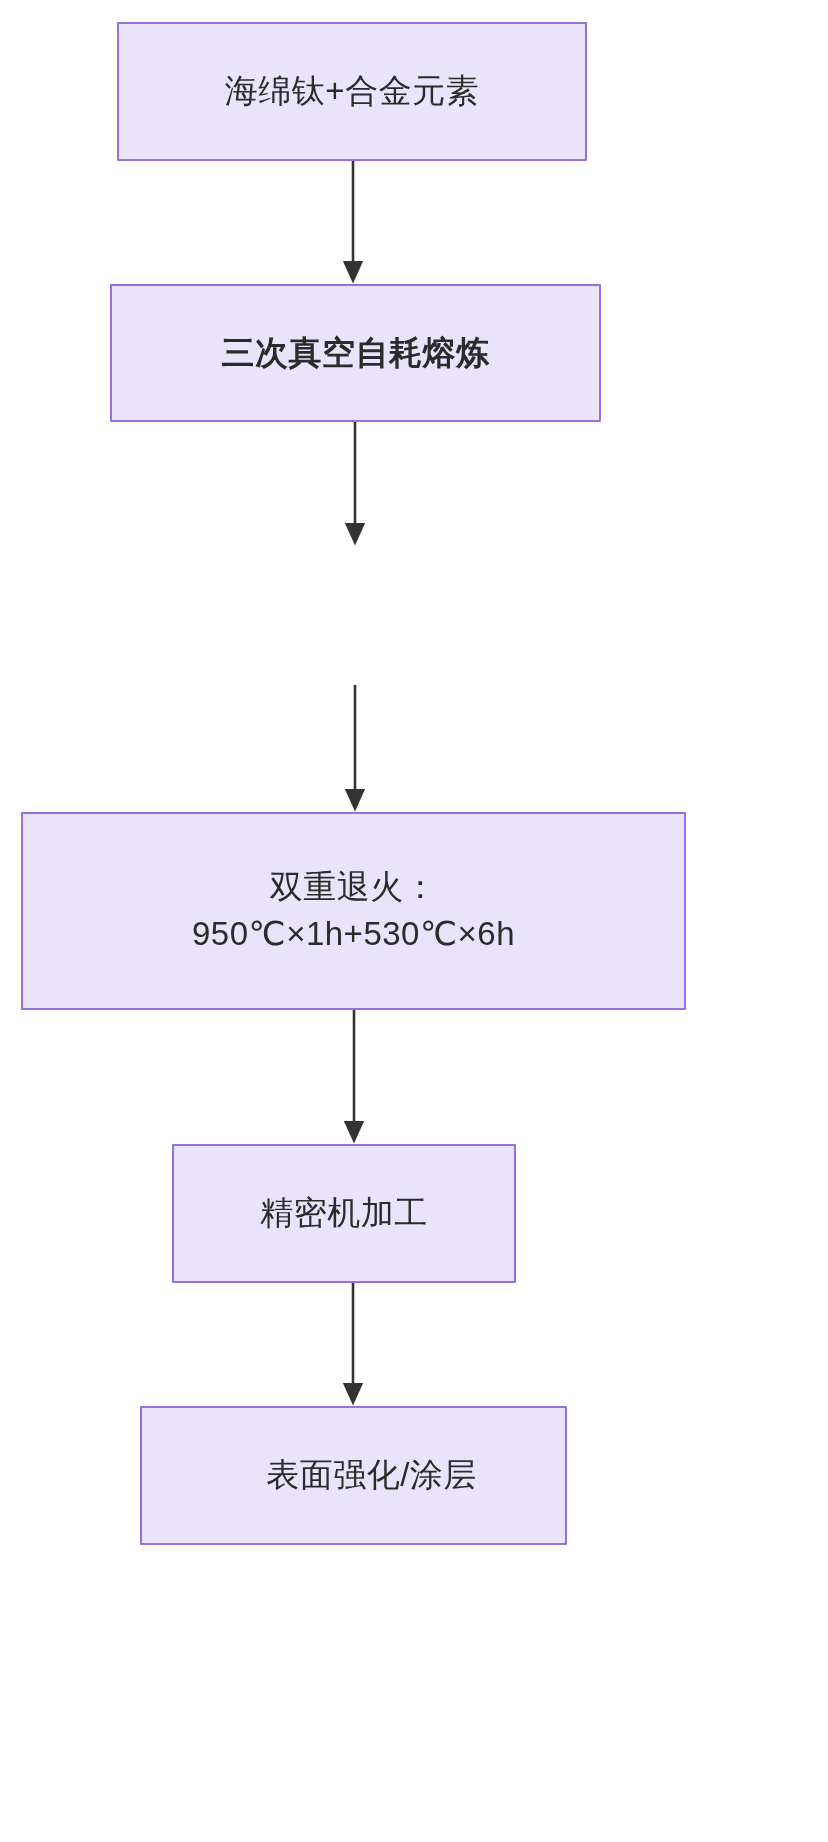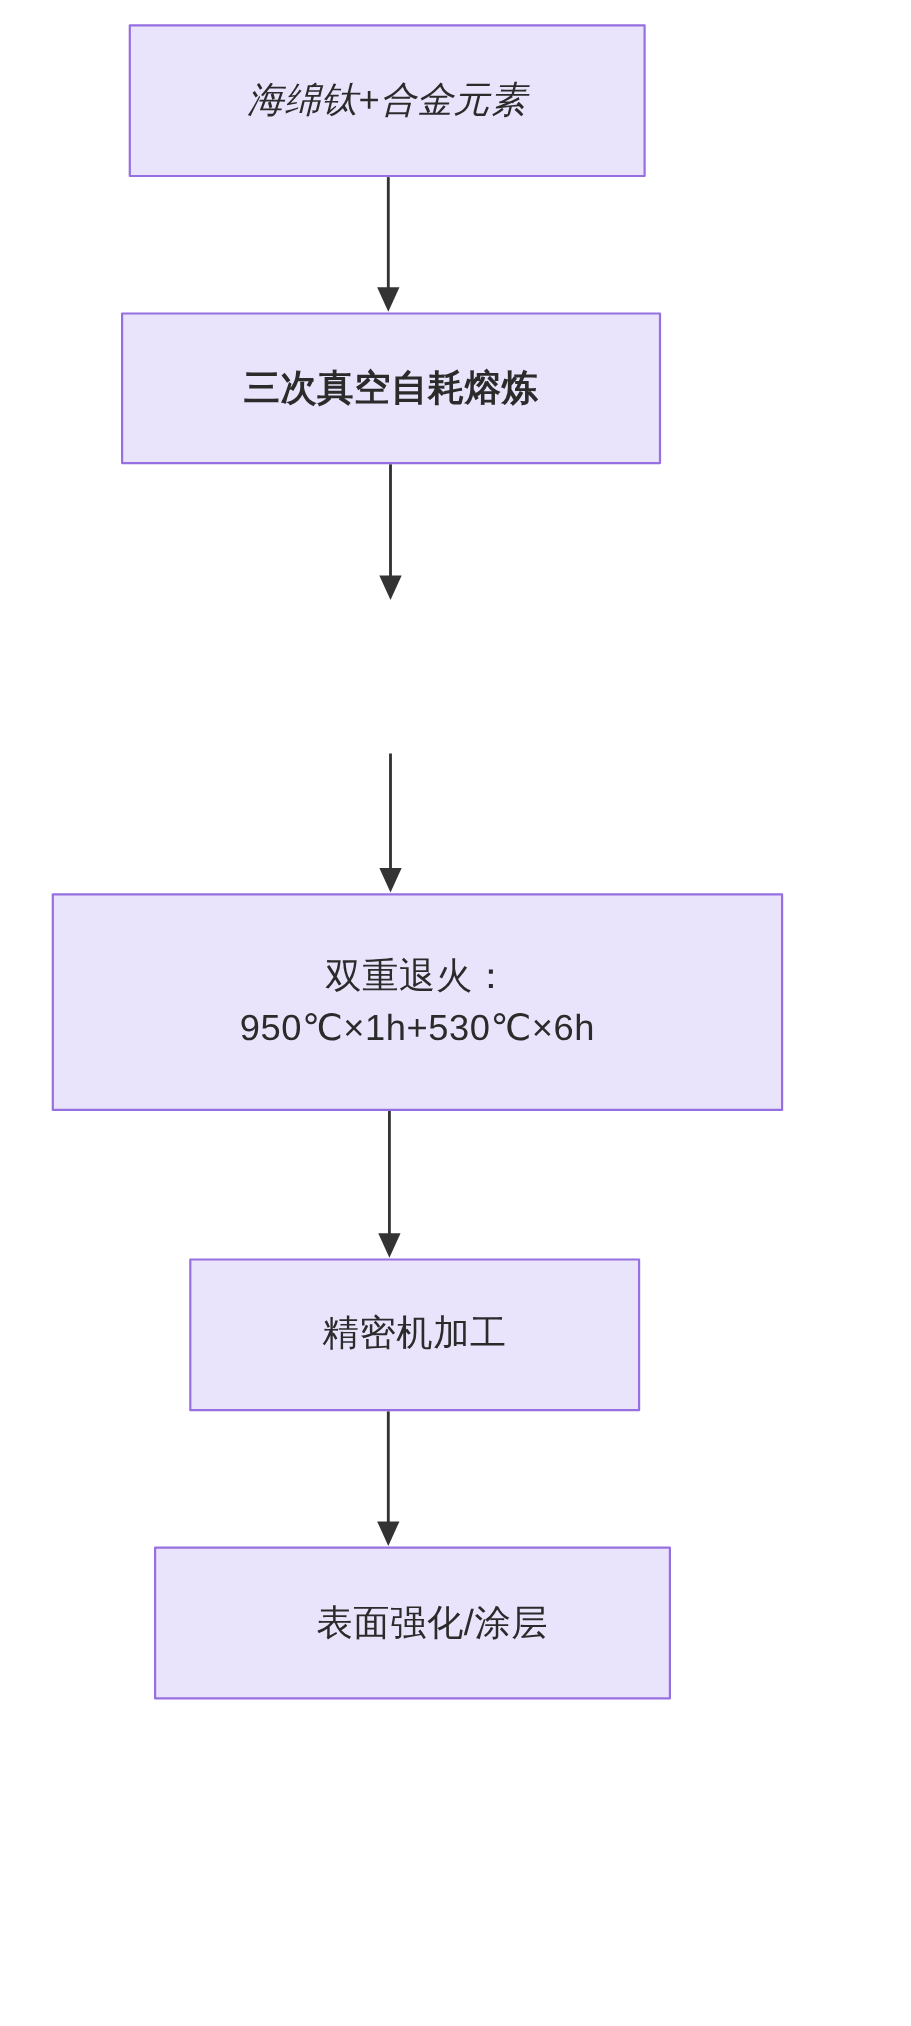--- a/index.html
+++ b/index.html
@@ -40,26 +40,26 @@
     color: #2b2b2b;
     font-size: 33px;
     line-height: 1.42;
     letter-spacing: 0.5px;
     text-align: center;
     white-space: nowrap;
   }
   .node .line {
     display: block;
   }
-  .node-1 { left: 117px;  top: 22px;   width: 470px; height: 139px; font-style: italic; }
+  .node-1 { left: 117px;  top: 22px;   width: 470px; height: 139px; }
   .node-2 { left: 110px;  top: 284px;  width: 491px; height: 138px; font-weight: bold; }
   .node-3 { left: 141px;  top: 546px;  width: 428px; height: 139px; }
-  .node-4 { left: 21px;   top: 812px;  width: 665px; height: 198px; margin-left: 26px; }
-  .node-5 { left: 172px;  top: 1144px; width: 410px; height: 139px; font-family: Liberation Serif, serif; }
-  .node-6 { left: 140px;  top: 1406px; width: 470px; height: 139px; padding-left: 36px; }
+  .node-4 { left: 21px;   top: 812px;  width: 665px; height: 198px; }
+  .node-5 { left: 172px;  top: 1144px; width: 344px; height: 139px; }
+  .node-6 { left: 140px;  top: 1406px; width: 427px; height: 139px; padding-left: 36px; }
 </style>
 </head>
 <body>
 
 <div id="flow-canvas">
 
   <svg class="arrow-layer" width="828" height="1842" viewBox="0 0 828 1842" xmlns="http://www.w3.org/2000/svg">
     <defs>
       <marker id="arrowhead" markerWidth="9" markerHeight="9" refX="4.2" refY="4.5" orient="auto" markerUnits="strokeWidth">
         <path d="M 0 0.6 L 8.6 4.5 L 0 8.4 z" fill="#333333"></path>

